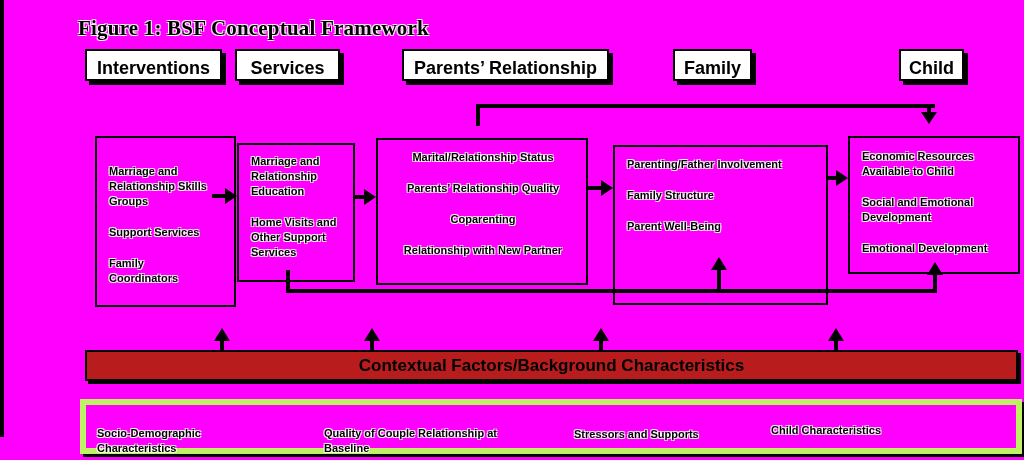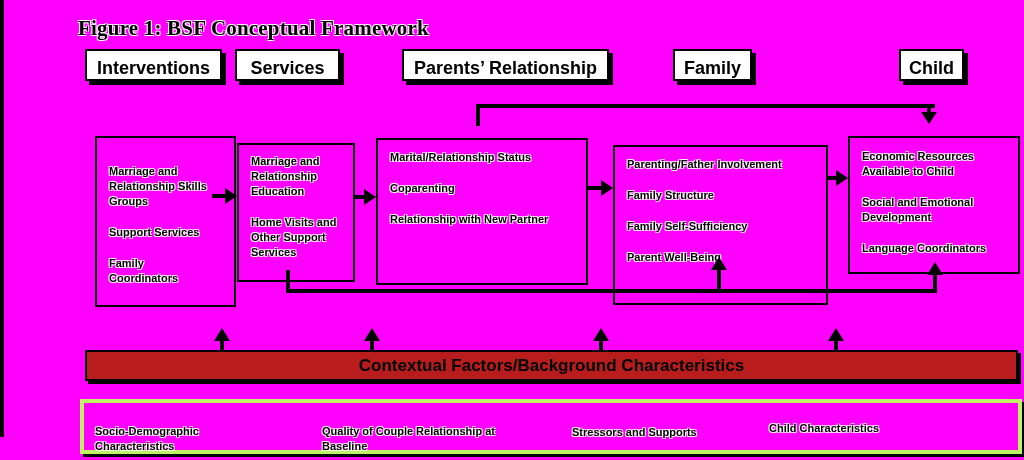--- a/index.html
+++ b/index.html
@@ -48,21 +48,21 @@
     border-top:12px solid #000;
   }
   #contextual-bar {
     box-sizing:border-box; left:85px; top:350px; width:933px; height:31px;
     background:#b91c1c; border:2px solid #000; box-shadow:3px 3px 0 #000;
     display:flex; align-items:center; justify-content:center;
     font-weight:bold; font-size:17px;
   }
   #factors-box {
     box-sizing:border-box; left:80px; top:399px; width:942px; height:55px;
-    border:4px solid #bef264; box-shadow:3px 3px 0 #000; background:#ff00ff;
+    border:6px solid #bef264; box-shadow:3px 3px 0 #000; background:#ff00ff;
   }
   .factor { position:absolute; font-weight:bold; font-size:11px; line-height:15px; }
 </style>
 </head>
 <body>
 
 <div id="stage">
 
   <div id="left-strip" class="abs"></div>
 
@@ -86,35 +86,35 @@
 
   <div class="abs cbox halo" style="left:95px;  top:124px; width:141px; height:171px; padding:26px 20px 0 12px;">
       <div class="li">Marriage and Relationship Skills Groups</div>
       <div class="li">Support Services</div>
       <div class="li">Family Coordinators</div>
     </div>
   <div class="abs cbox halo" style="left:237px; top:131px; width:118px; height:139px; padding:9px 8px 0 12px;">
       <div class="li">Marriage and Relationship Education</div>
       <div class="li">Home Visits and Other Support Services</div>
     </div>
-  <div class="abs cbox halo" style="left:376px; top:126px; width:212px; height:147px; padding:10px 10px 0 12px;">
+  <div class="abs cbox halo" style="left:376px; top:126px; width:212px; height:147px; padding:10px 10px 0 12px;text-align:center;">
       <div class="li">Marital/Relationship Status</div>
+      <div class="li">Parents’ Relationship Quality</div>
       <div class="li">Coparenting</div>
       <div class="li">Relationship with New Partner</div>
     </div>
   <div class="abs cbox halo" style="left:613px; top:133px; width:215px; height:160px; padding:10px 10px 0 12px;">
       <div class="li">Parenting/Father Involvement</div>
       <div class="li">Family Structure</div>
-      <div class="li">Family Self-Sufficiency</div>
       <div class="li">Parent Well-Being</div>
     </div>
   <div class="abs cbox halo" style="left:848px; top:124px; width:172px; height:138px; padding:11px 12px 0 12px;">
       <div class="li">Economic Resources Available to Child</div>
       <div class="li">Social and Emotional Development</div>
-      <div class="li">Language Coordinators</div>
+      <div class="li">Emotional Development</div>
     </div>
 
   <div class="arr-r" style="left:212px; top:194px; width:13px;"></div>
   <div class="arr-r" style="left:355px; top:195px; width:9px;"></div>
   <div class="arr-r" style="left:588px; top:186px; width:13px;"></div>
   <div class="arr-r" style="left:828px; top:176px; width:8px;"></div>
 
   <div class="abs ln" style="left:476px; top:104px; width:4px; height:22px;"></div>
   <div class="abs ln" style="left:476px; top:104px; width:459px; height:4px;"></div>
   <div class="arr-d" style="left:927px; top:104px; height:8px;"></div>

